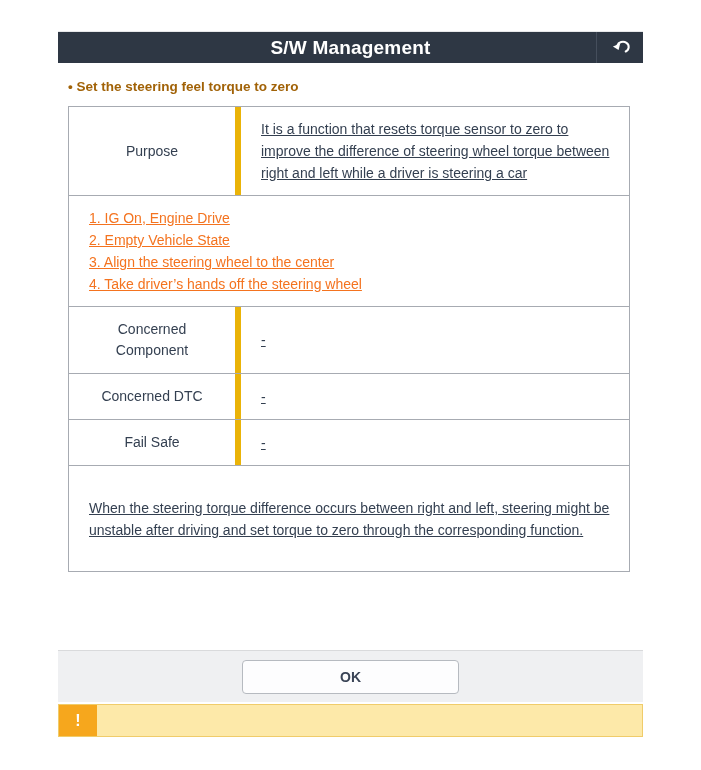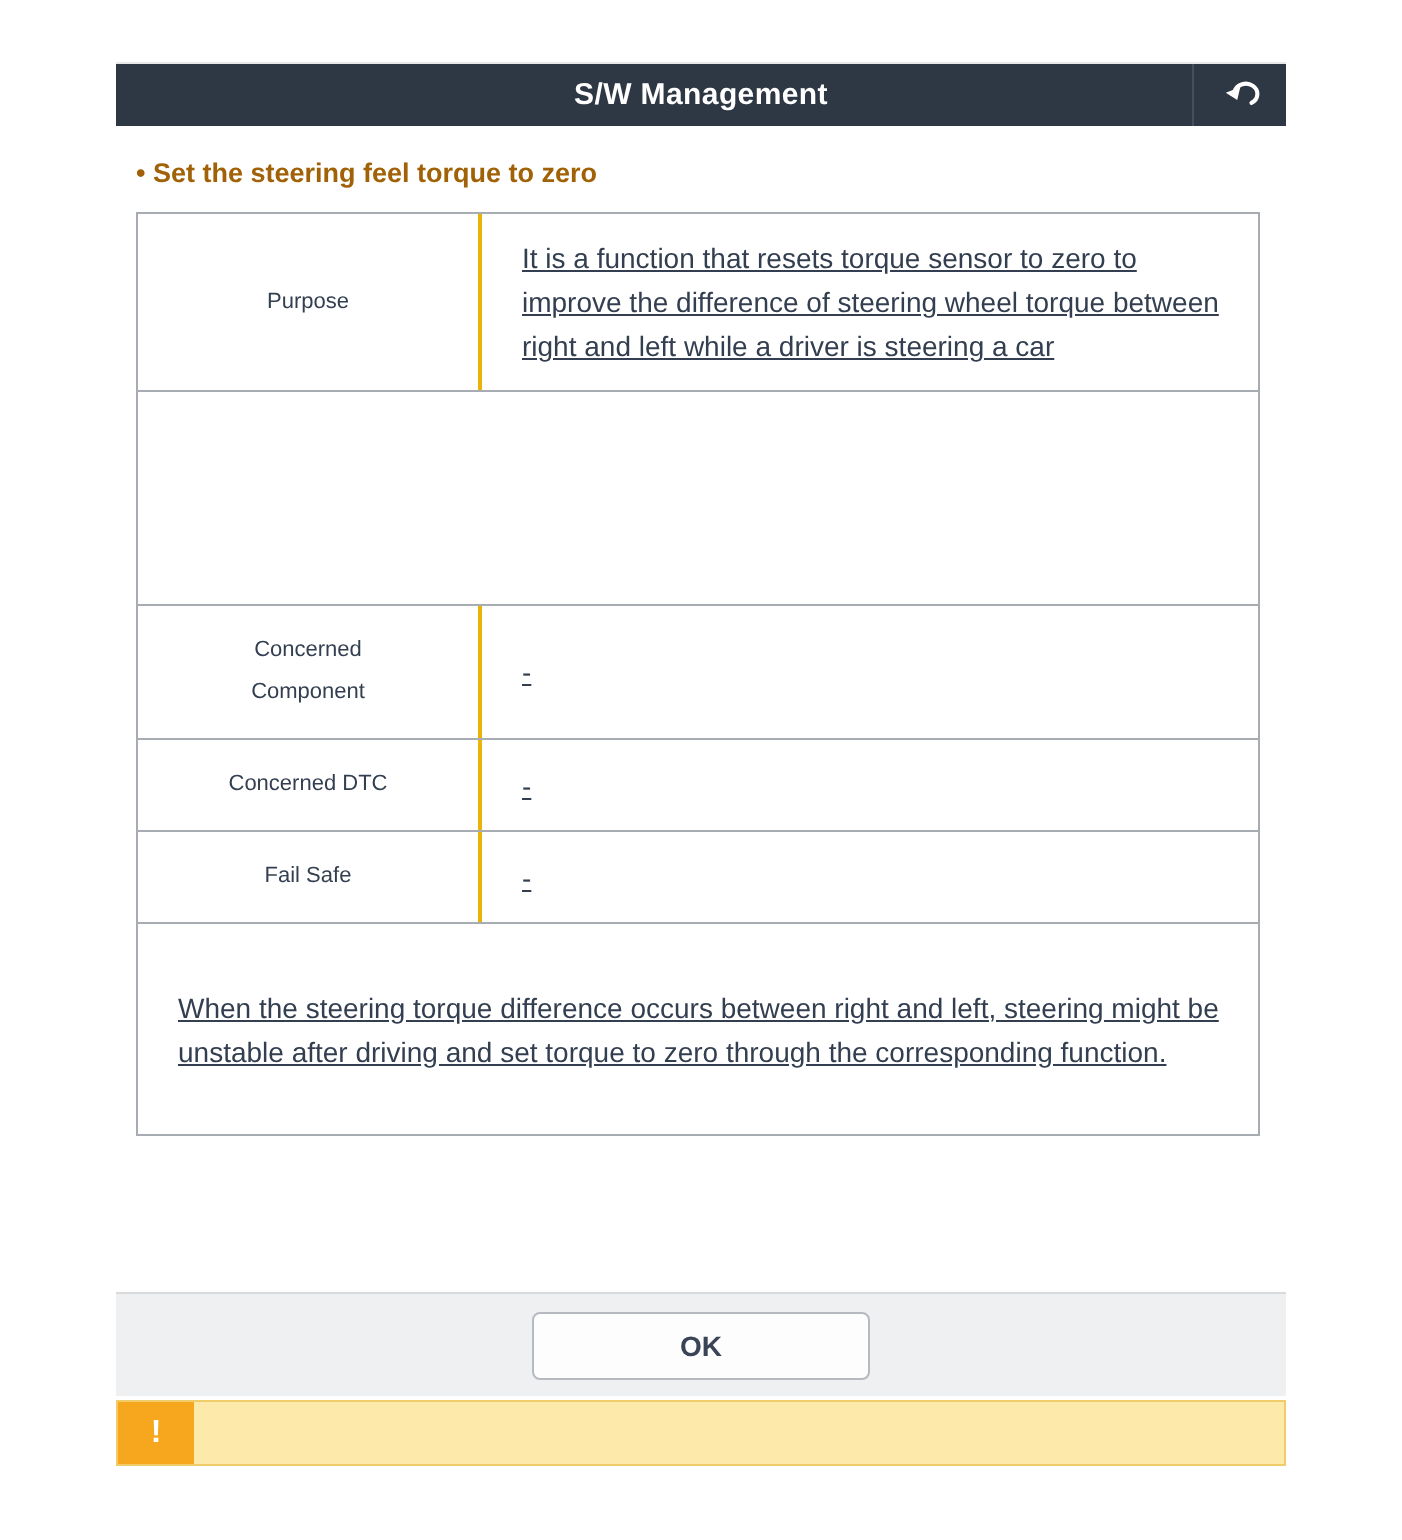--- a/index.html
+++ b/index.html
@@ -12,50 +12,50 @@
   }
   *{box-sizing:border-box;margin:0;padding:0;}
   html,body{width:701px;height:770px;background:#ffffff;
     font-family:"Liberation Sans","DejaVu Sans",sans-serif;color:var(--text-navy);}
   .content{margin:0 58px;width:585px;}
 
   
   .topbar{margin-top:31px;height:32px;background:var(--header-navy);
     position:relative;display:flex;align-items:center;justify-content:center;
     border-top:1px solid #e7e8ea;}
-  .topbar-title{color:#ffffff;font-size:15px;font-weight:bold;letter-spacing:.2px;}
+  .topbar-title{color:#ffffff;font-size:19px;font-weight:bold;letter-spacing:.2px;}
   .topbar-back{position:absolute;right:0;top:0;height:100%;width:47px;
     display:flex;align-items:center;justify-content:center;
     border-left:1px solid #454e5c;cursor:pointer;}
   .topbar-back svg{display:block;}
 
   
   .bullet-title{margin:16px 0 0 10px;font-size:13.5px;font-weight:bold;color:#a16207;}
 
   
   .info-table{margin:12px 13px 0 10px;border:1px solid #a7abb2;}
   .row{display:flex;border-top:1px solid #a7abb2;}
   .row:first-child{border-top:none;}
-  .cell-label{width:172px;flex:0 0 172px;border-right:2px solid #eab308;
+  .cell-label{width:172px;flex:0 0 172px;border-right:6px solid #eab308;
     display:flex;align-items:center;justify-content:center;text-align:center;
-    font-size:11px;line-height:21px;white-space:pre-line;padding:6px 8px;}
+    font-size:14px;line-height:21px;white-space:pre-line;padding:6px 8px;}
   .cell-content{flex:1;display:flex;align-items:center;
     font-size:14px;line-height:22px;white-space:pre-line;padding:11px 18px 11px 20px;text-decoration:underline;}
   .row:nth-child(1){min-height:88px;}
   .row:nth-child(2){min-height:107px;}
   .row:nth-child(3){min-height:67px;}
   .row:nth-child(4){min-height:46px;}
   .row:nth-child(5){min-height:46px;}
   .row:nth-child(6){min-height:106px;}
   .row.orange .cell-label,.row.orange .cell-content{color:var(--accent-orange);}
 
   
   .actions{margin-top:78px;height:52px;background:#eff0f2;border-top:1px solid #d9dadc;
     display:flex;align-items:center;justify-content:center;}
-  .ok-button{width:169px;height:34px;background:#fdfdfe;border:1px solid #b6bac0;
+  .ok-button{width:217px;height:34px;background:#fdfdfe;border:1px solid #b6bac0;
     border-radius:4px;font-family:inherit;font-size:14px;font-weight:bold;color:#3a4456;
     cursor:pointer;display:flex;align-items:center;justify-content:center;}
 
   
   .warning-bar{margin-top:2px;height:33px;display:flex;align-items:stretch;
     border:1px solid var(--warning-border);background:var(--warning-yellow);}
   .warning-icon{width:38px;flex:0 0 38px;background:var(--warning-orange);
     display:flex;align-items:center;justify-content:center;
     color:#ffffff;font-weight:bold;font-size:16px;}
   .warning-text{flex:1;display:flex;align-items:center;justify-content:center;
@@ -79,20 +79,24 @@
   </div>
 
   <div class="bullet-title">• Set the steering feel torque to zero</div>
 
   <div class="info-table">
     <div class="row">
       <div class="cell-label">Purpose</div>
       <div class="cell-content">It is a function that resets torque sensor to zero to improve the difference of steering wheel torque between right and left while a driver is steering a car</div>
     </div>
     <div class="row orange">
+      <div class="cell-content">1. IG On, Engine Drive
+2. Empty Vehicle State
+3. Align the steering wheel to the center
+4. Take driver’s hands off the steering wheel</div>
     </div>
     <div class="row">
       <div class="cell-label">Concerned
 Component</div>
       <div class="cell-content">-</div>
     </div>
     <div class="row">
       <div class="cell-label">Concerned DTC</div>
       <div class="cell-content">-</div>
     </div>

